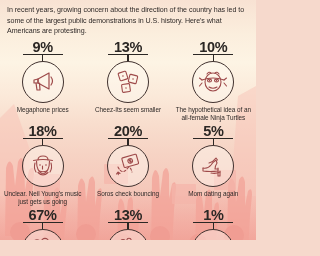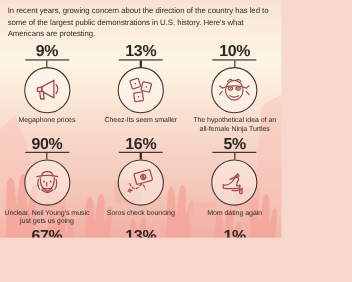--- a/index.html
+++ b/index.html
@@ -11,21 +11,21 @@
     width: 256px;
     height: 256px;
     overflow: hidden;
     font-family: "Liberation Sans", sans-serif;
     background: #f6d9cc;
   }
 
   #poster {
     position: relative;
     width: 256px;
-    height: 216px;
+    height: 240px;
     overflow: hidden;
     background: linear-gradient(to bottom,
         #f8e2d3 0%,
         #fbeedd 14%,
         #fdf4e4 26%,
         #fbe9d9 40%,
         #f8ddcd 52%,
         #f6d3c4 64%,
         #f5c9bb 78%,
         #f3bcb0 90%,
@@ -222,41 +222,41 @@
           <circle cx="11.5" cy="13.5" r="0.7" fill="#9e4a4a" stroke="none"></circle>
           <circle cx="18.5" cy="13.5" r="0.7" fill="#9e4a4a" stroke="none"></circle>
           <path d="M11 20 q4 2.5 8 0"></path>
           <path d="M9 7 q2 -3 4 -1 M21 7 q-2 -3 -4 -1"></path>
         </svg>
       </div>
       <div class="caption">The hypothetical idea of an all-female Ninja Turtles</div>
     </div>
 
     <div class="cell">
-      <div class="pct">90%</div>
+      <div class="pct">18%</div>
       <div class="rule"></div>
       <div class="tick"></div>
       <div class="icon-circle">
         <svg width="30" height="30" viewBox="0 0 30 30" fill="none" stroke="#9e4a4a" stroke-width="1.1" stroke-linecap="round" stroke-linejoin="round">
           <path d="M10 9 q0 -4 5 -4 q5 0 5 4"></path>
           <path d="M5.5 9.5 q9.5 -2 19 0"></path>
           <path d="M8.5 10 q0 11 6.5 13 q6.5 -2 6.5 -13"></path>
           <path d="M7 12 q-1.5 5 1 9 M23 12 q1.5 5 -1 9"></path>
           <circle cx="12" cy="14" r="0.8" fill="#9e4a4a" stroke="none"></circle>
           <circle cx="18" cy="14" r="0.8" fill="#9e4a4a" stroke="none"></circle>
           <path d="M14.5 15 L14.5 18"></path>
           <path d="M11 20 q4 1.5 8 0"></path>
           <path d="M10 21.5 q5 5 10 0"></path>
         </svg>
       </div>
       <div class="caption">Unclear. Neil Young's music just gets us going</div>
     </div>
 
     <div class="cell">
-      <div class="pct">16%</div>
+      <div class="pct">20%</div>
       <div class="rule"></div>
       <div class="tick"></div>
       <div class="icon-circle">
         <svg width="30" height="30" viewBox="0 0 30 30" fill="none" stroke="#9e4a4a" stroke-width="1.1" stroke-linecap="round" stroke-linejoin="round">
           <g transform="rotate(-16 17 11)">
             <rect x="10" y="5" width="15" height="10" rx="1"></rect>
             <circle cx="17.5" cy="10" r="2.3"></circle>
             <path d="M17.5 8.6 L17.5 11.4 M16.6 9.2 h1.8 M16.6 10.8 h1.8"></path>
           </g>
           <path d="M5 16 q4 8 9 2 q3 -4 5 3" stroke-dasharray="2.2 1.8"></path>

